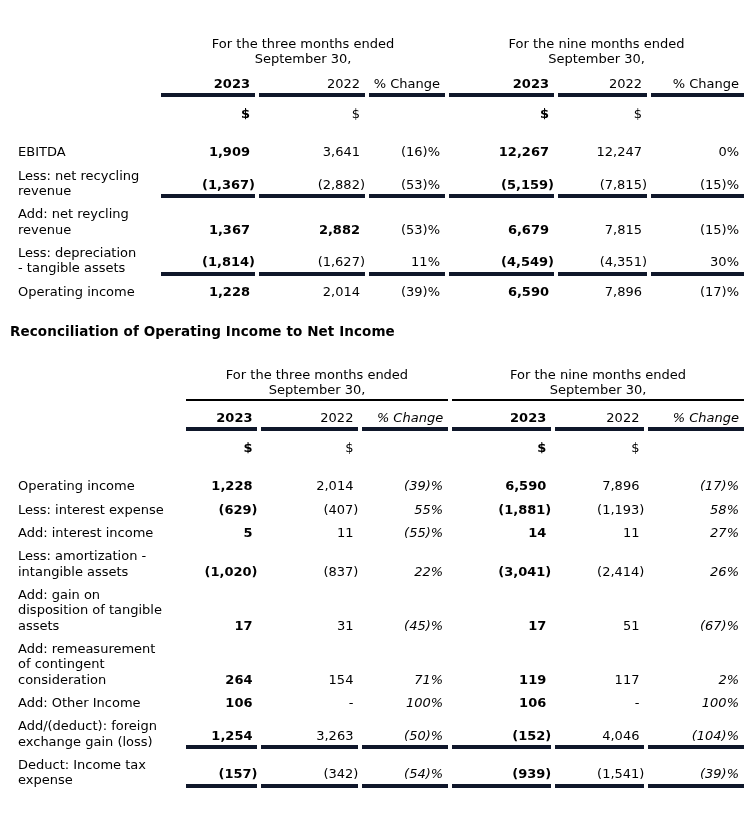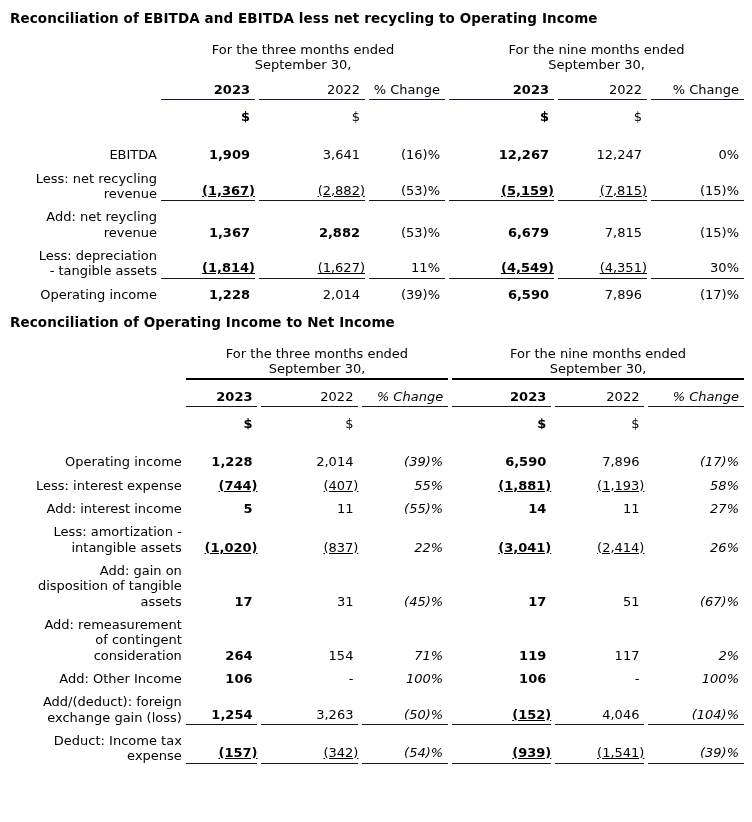--- a/index.html
+++ b/index.html
@@ -13,67 +13,67 @@
     font-size: 13px;
   }
   .page { padding: 8px 4px 0 8px; }
 
   .title {
     font-weight: bold;
     font-size: 13.5px;
     margin: 2px 0 10px 2px;
     letter-spacing: 0.1px;
   }
-  .title2 { margin-top: 12px; }
+  .title2 { margin-top: 24px; }
 
   table {
     border-collapse: separate;
     border-spacing: 4px 0;
     table-layout: fixed;
+    margin-top: 22px;
   }
   th, td {
     padding: 0;
     font-weight: normal;
     vertical-align: bottom;
     line-height: 1.18;
     overflow: visible;
   }
   .lbl {
-    text-align: right;
+    text-align: left;
     white-space: pre-line;
     padding-top: 8px;
     padding-left: 6px;
   }
   .num {
     text-align: right;
     padding-right: 5px;
     padding-top: 8px;
     white-space: nowrap;
   }
-  .neg { padding-right: 0; text-decoration: underline; }         
+  .neg { padding-right: 0; }         
   .b   { font-weight: bold; }
   .group {
     text-align: center;
     white-space: pre-line;
     padding-top: 6px;
   }
-  .rule  { border-bottom: 1px solid #0f172a; padding-bottom: 2px; }
+  .rule  { border-bottom: 4px solid #0f172a; padding-bottom: 2px; }
   .grule { border-bottom: 2px solid #000; padding-bottom: 1px; }
   .year th { padding-top: 9px; }
   .cur td  { padding-top: 9px; padding-bottom: 10px; }
   tbody tr:first-child td { padding-top: 13px; }
   
   .t2 .pct-h, .t2 .pct { font-style: italic; }
 </style>
 </head>
 <body>
 
 <div class="page">
 
-  <div class="title">Reconciliation of EBITDA and EBITDA less net recycling to Operating Income</div>
 
   <table class="t1">
     <colgroup>
       <col style="width:145px">
         <col style="width:94px">
         <col style="width:106px">
         <col style="width:76px">
       <col style="width:105px">
         <col style="width:89px">
         <col style="width:93px">
@@ -201,21 +201,21 @@
         <td class="lbl">Operating income</td>
         <td class="num b">1,228</td>
         <td class="num">2,014</td>
         <td class="num pct">(39)%</td>
         <td class="num b">6,590</td>
         <td class="num">7,896</td>
         <td class="num pct">(17)%</td>
       </tr>
       <tr>
         <td class="lbl">Less: interest expense</td>
-        <td class="num b neg">(744)</td>
+        <td class="num b neg">(629)</td>
         <td class="num neg">(407)</td>
         <td class="num pct">55%</td>
         <td class="num b neg">(1,881)</td>
         <td class="num neg">(1,193)</td>
         <td class="num pct">58%</td>
       </tr>
       <tr>
         <td class="lbl">Add: interest income</td>
         <td class="num b">5</td>
         <td class="num">11</td>

